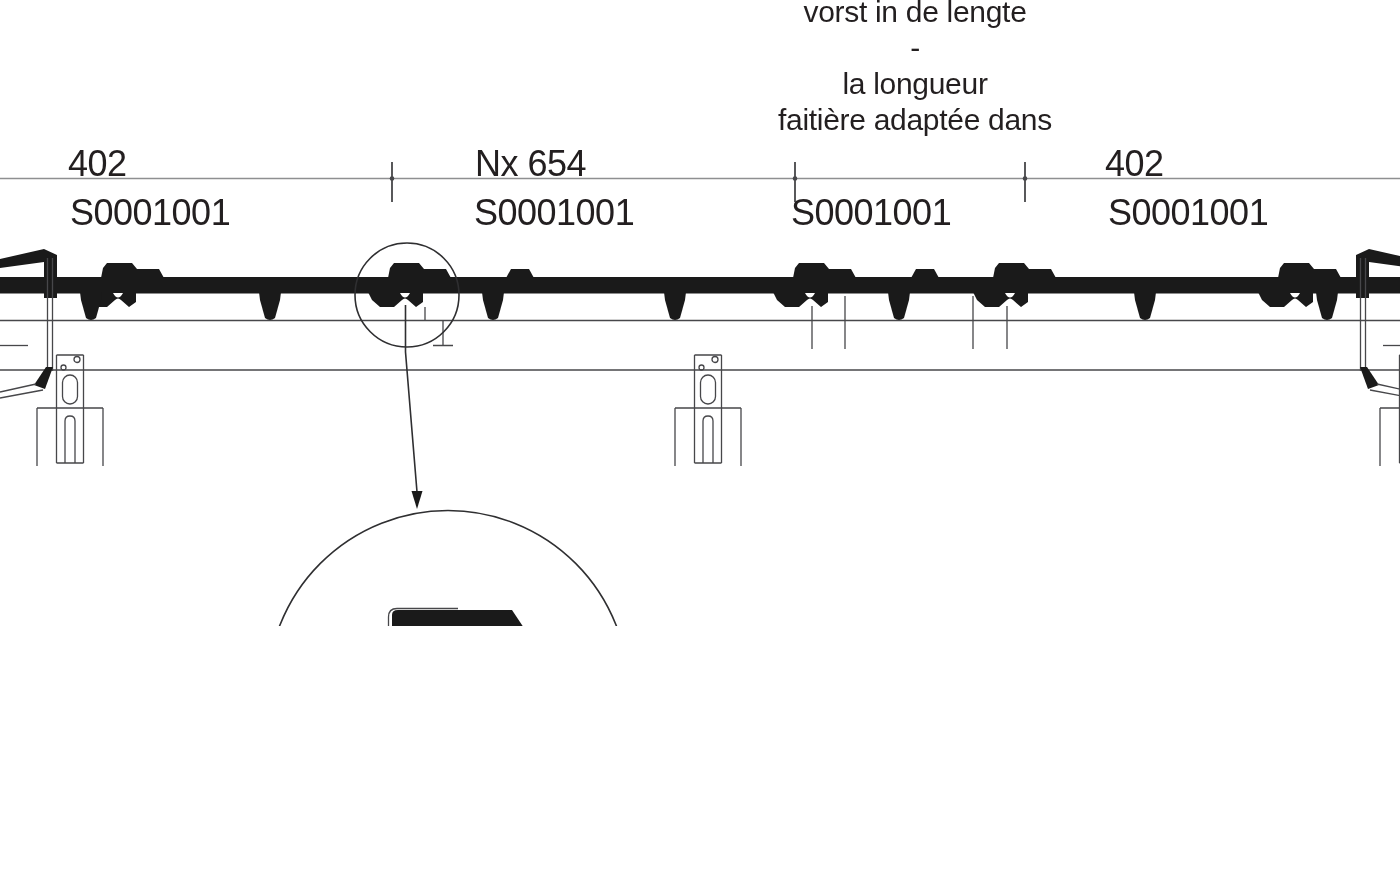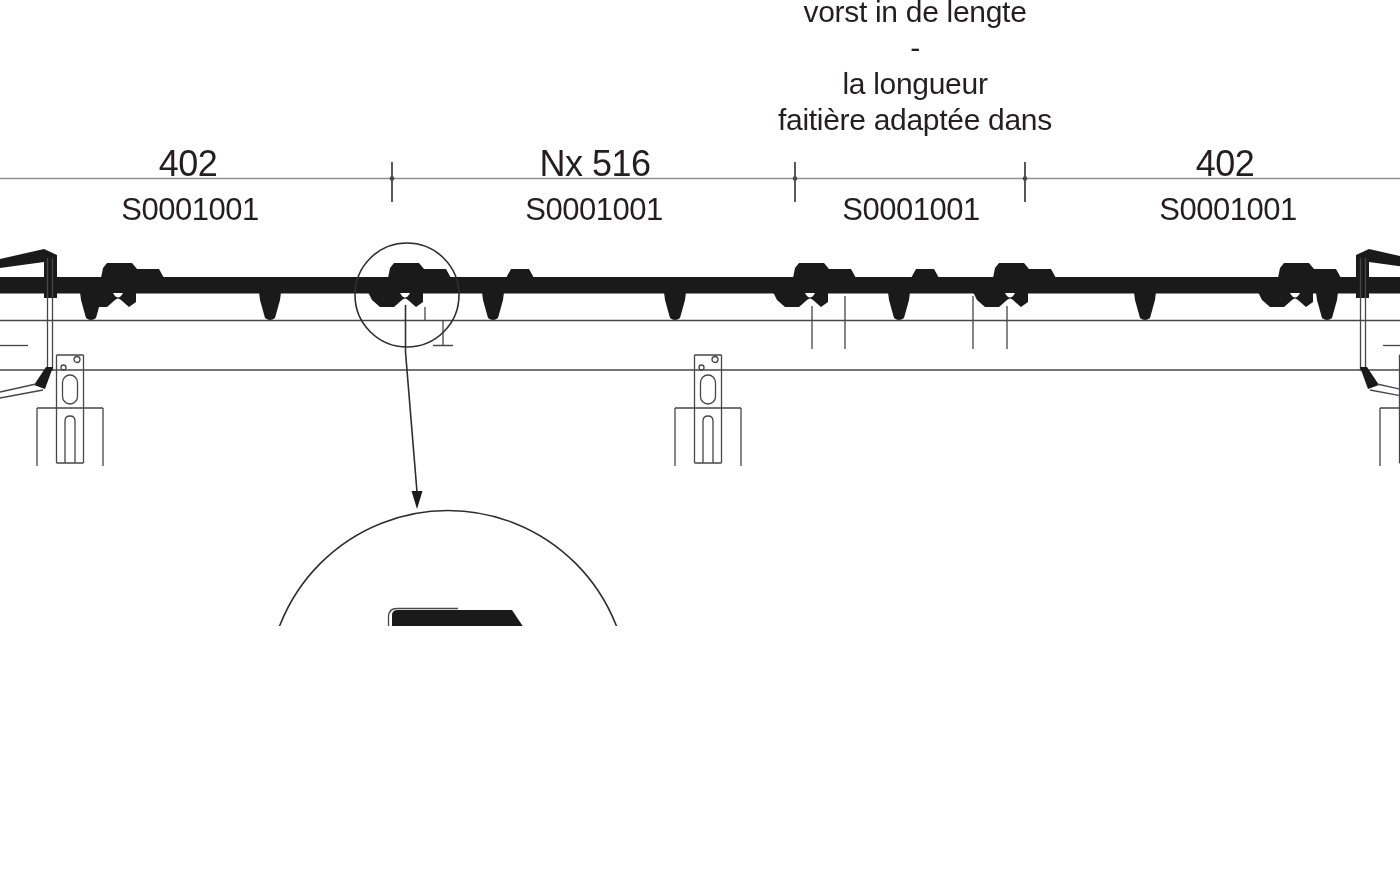--- a/index.html
+++ b/index.html
@@ -1,21 +1,21 @@
 <!DOCTYPE html>
 <html><head>
 <meta charset="utf-8">
 <style>
   html,body{margin:0;padding:0;background:#ffffff;}
   .stage{position:relative;width:1400px;height:626px;background:#ffffff;overflow:hidden;
          font-family:"Liberation Sans","DejaVu Sans",sans-serif;color:#231f20;}
   .stage svg{position:absolute;left:0;top:0;}
-  .lbl{position:absolute;text-align:center;letter-spacing:-0.5px;white-space:nowrap;color:#231f20;}
+  .lbl{position:absolute;text-align:left;letter-spacing:-0.5px;white-space:nowrap;color:#231f20;}
   .len{font-size:36px;}
-  .art{font-size:31px;}
+  .art{font-size:36px;}
   .note{position:absolute;left:665px;top:-6px;width:500px;text-align:center;
         font-size:30px;line-height:36px;letter-spacing:-0.3px;color:#231f20;}
   .ink{fill:#1a1a1a;stroke:none;}
   .thin{fill:none;stroke:#47474a;stroke-width:1.3px;}
   .thin2{fill:none;stroke:#2f2f31;stroke-width:1.6px;}
   .gray{fill:none;stroke:#8e8f91;stroke-width:1.7px;}
   .wht{fill:#ffffff;stroke:none;}
 </style>
 </head>
 <body>
@@ -151,21 +151,21 @@
   <div class="note">
     <div>vorst in de lengte</div>
     <div>-</div>
     <div>la longueur</div>
     <div>faitière adaptée dans</div>
   </div>
 
   <div class="lbl len" style="left:68px;top:143px;width:240px;">402</div>
   <div class="lbl art" style="left:70px;top:192px;width:240px;">S0001001</div>
 
-  <div class="lbl len" style="left:475px;top:143px;width:240px;">Nx 516</div>
+  <div class="lbl len" style="left:475px;top:143px;width:240px;">Nx 654</div>
   <div class="lbl art" style="left:474px;top:192px;width:240px;">S0001001</div>
 
   <div class="lbl art" style="left:791px;top:192px;width:240px;">S0001001</div>
 
   <div class="lbl len" style="left:1105px;top:143px;width:240px;">402</div>
   <div class="lbl art" style="left:1108px;top:192px;width:240px;">S0001001</div>
 
 </div>
 
 </body></html>

